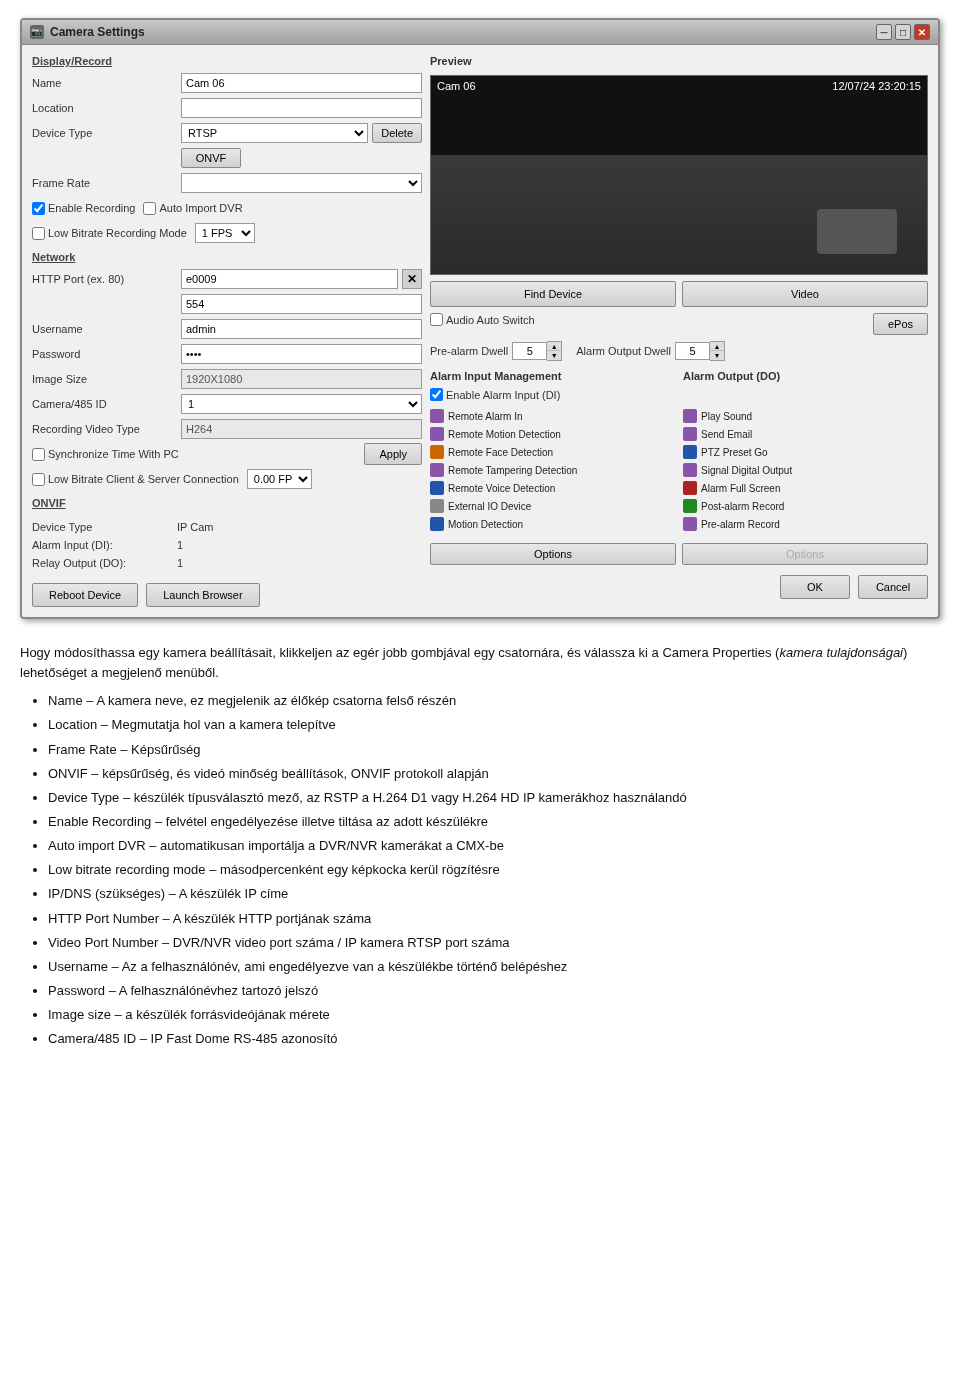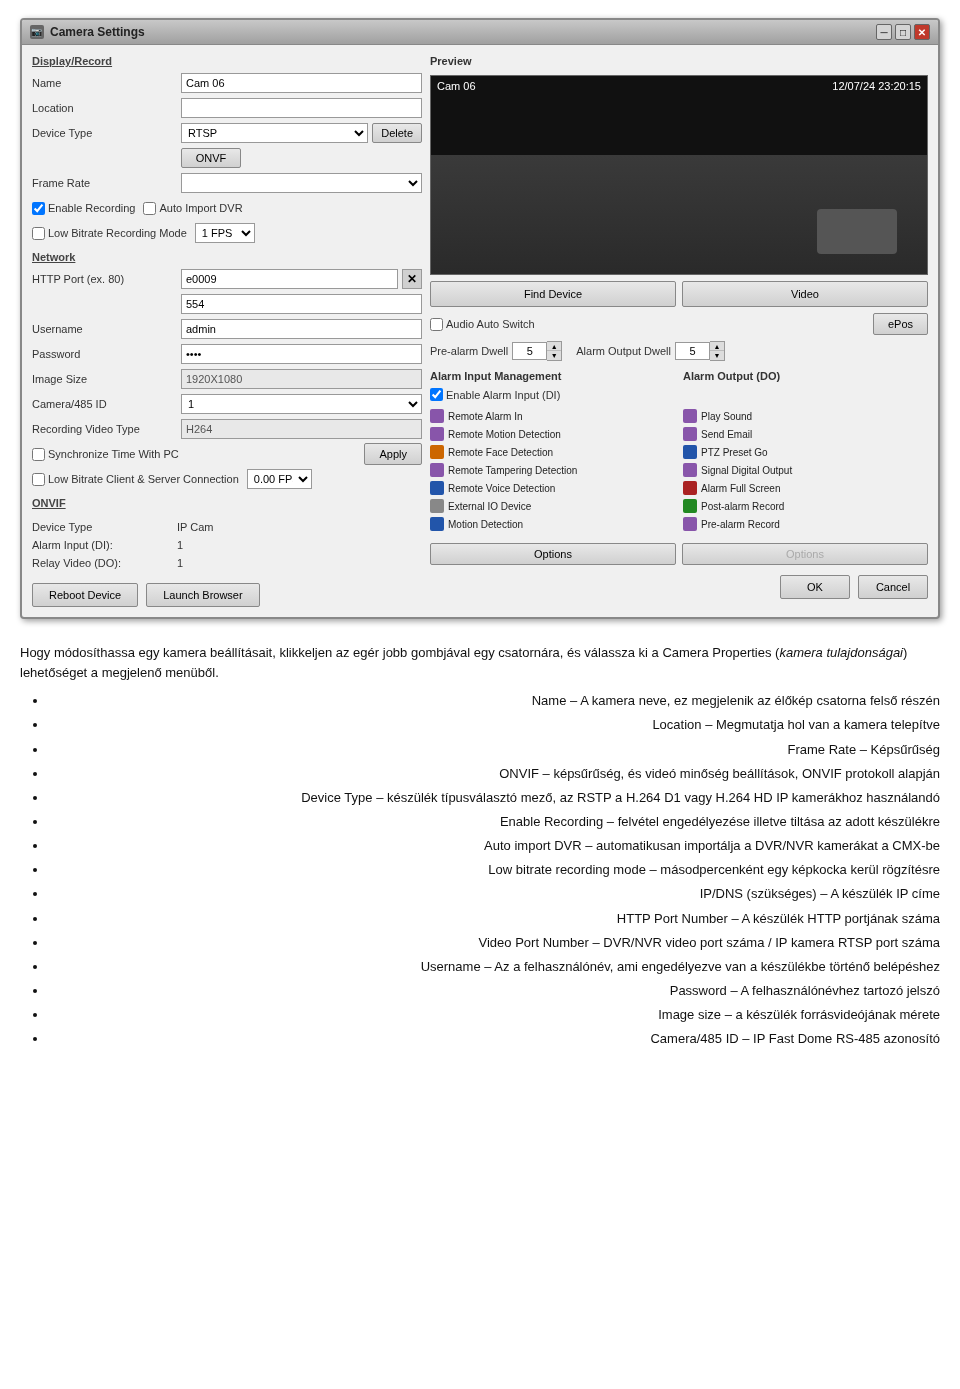--- a/index.html
+++ b/index.html
@@ -266,21 +266,21 @@
       height: 26px;
       border: 1px solid #888;
       background: linear-gradient(to bottom, #e8e8e8, #d0d0d0);
       font-size: 11px;
       cursor: pointer;
       border-radius: 2px;
     }
 
     .audio-row {
       display: flex;
-      align-items: center;
+      align-items: flex-start;
       gap: 4px;
     }
     .epos-btn {
       height: 22px;
       border: 1px solid #888;
       background: linear-gradient(to bottom, #e8e8e8, #d0d0d0);
       font-size: 11px;
       padding: 0 14px;
       cursor: pointer;
       border-radius: 2px;
@@ -371,21 +371,20 @@
     }
     .text-content p {
       margin-bottom: 8px;
     }
     .text-content em {
       font-style: italic;
     }
     .text-content ul {
       margin-left: 28px;
       margin-bottom: 8px;
-      text-align: right;
     }
     .text-content ul li {
       margin-bottom: 4px;
       list-style-type: disc;
     }
     .page-number {
       text-align: center;
       font-size: 13px;
       color: #333;
       margin-top: 10px;
@@ -570,21 +569,21 @@
         <div class="onvif-section">
           <div class="onvif-row">
             <span class="onvif-label">Device Type</span>
             <span class="onvif-value">IP Cam</span>
           </div>
           <div class="onvif-row">
             <span class="onvif-label">Alarm Input (DI):</span>
             <span class="onvif-value">1</span>
           </div>
           <div class="onvif-row">
-            <span class="onvif-label">Relay Video (DO):</span>
+            <span class="onvif-label">Relay Output (DO):</span>
             <span class="onvif-value">1</span>
           </div>
         </div>
 
         <div class="bottom-btn-row">
           <button class="btn-large">Reboot Device</button>
           <button class="btn-large">Launch Browser</button>
         </div>
 
       </div>

